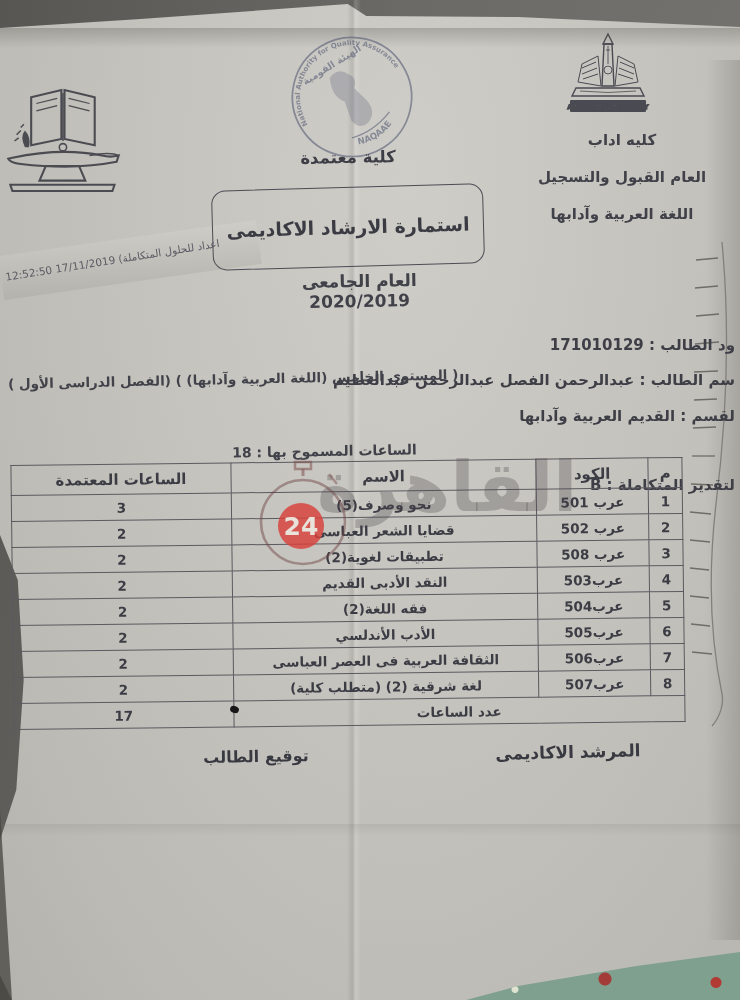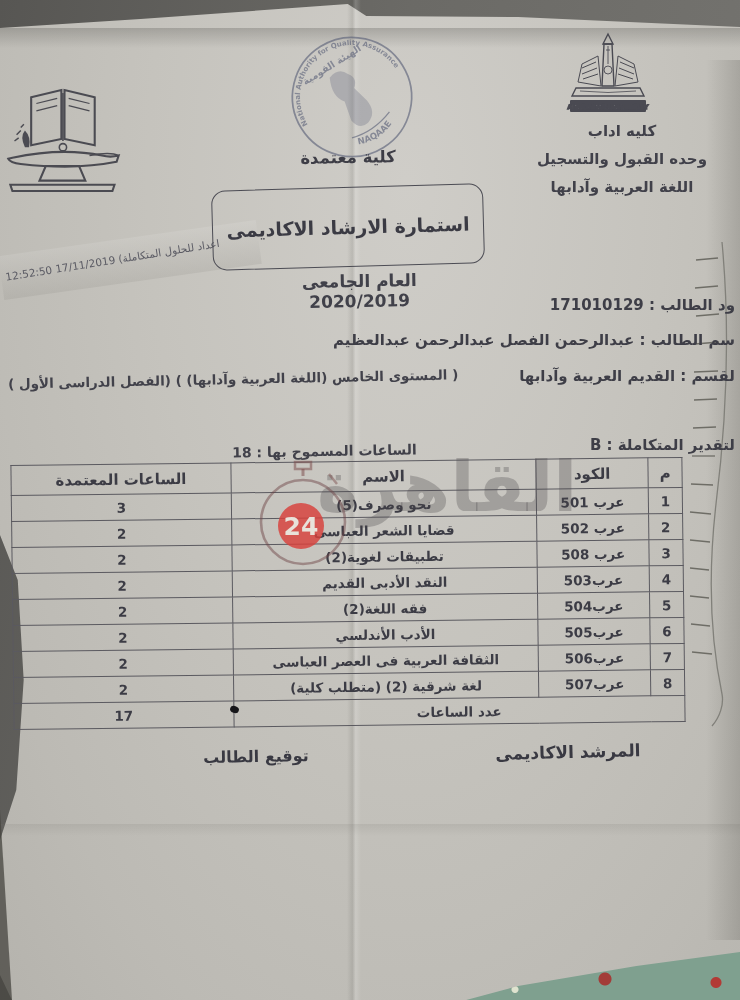--- a/index.html
+++ b/index.html
@@ -35,28 +35,28 @@
   #crease-right{right:0;top:60px;width:34px;height:880px;
     background:linear-gradient(270deg,rgba(88,86,80,.25),transparent);}
   #corner-shadow{left:0;bottom:0;width:12px;height:190px;background:#45443f;opacity:.75;
     clip-path:polygon(0 0,100% 100%,0 100%);}
   
   .txt{position:absolute;z-index:3;color:#41414a;}
   .rtl{direction:rtl;unicode-bidi:embed;}
   #print-note{left:4px;top:252px;width:240px;transform:rotate(-9deg);
     font-size:10.5px;color:#5b5b64;letter-spacing:.2px;}
   #inst{right:18px;top:112px;width:200px;text-align:center;font-weight:700;}
-  #inst div{margin:10px 0;font-size:15px;}
+  #inst div{margin:19px 0;font-size:15px;}
   #title-box{left:212px;top:187px;width:270px;height:78px;z-index:3;position:absolute;
     border:1.6px solid #4c4c54;border-radius:14px;transform:rotate(-1.6deg);
     display:flex;align-items:center;justify-content:center;}
   #title-box span{font-size:19px;font-weight:700;color:#3b3b44;}
   #acad-year{left:252px;top:271px;width:215px;text-align:center;font-size:17px;font-weight:700;transform:rotate(-1deg);}
   #stamp-label{left:296px;top:148px;width:104px;text-align:center;font-size:16.5px;font-weight:700;transform:rotate(-1deg);color:#3d3d46;}
-  .stu-line{position:absolute;right:5px;z-index:3;font-size:15px;font-weight:700;color:#3e3e47;white-space:nowrap;}
+  .stu-line{position:absolute;right:5px;z-index:3;font-size:15px;font-weight:700;color:#3e3e47;white-space:nowrap;margin-top:40px;}
   #level-line{left:8px;top:371px;font-size:13.5px;font-weight:700;transform:rotate(-1.2deg);color:#42424b;}
   #allowed{left:222px;top:443px;width:205px;text-align:center;font-size:14px;font-weight:700;transform:rotate(-1deg);}
   
   #course-table{position:absolute;z-index:3;left:12px;top:461px;width:672px;
     border-collapse:collapse;transform:rotate(-.7deg);direction:rtl;}
   #course-table td,#course-table th{border:1px solid #5b5a60;color:#3c3c45;
     font-weight:700;text-align:center;padding:1px 3px;}
   #course-table th{font-size:15px;height:27px;}
   #course-table td{font-size:13.5px;height:23px;}
   col.c-no{width:34px;}col.c-code{width:112px;}col.c-name{width:306px;}col.c-hrs{width:220px;}
@@ -146,21 +146,21 @@
       <line x1="4" y1="326" x2="23" y2="328"></line>
     <line x1="4" y1="354" x2="23" y2="356"></line>
       <line x1="5" y1="382" x2="24" y2="384"></line>
     <line x1="6" y1="410" x2="26" y2="412"></line>
   </svg>
 
   <div id="print-note" class="txt">12:52:50 17/11/2019 (اعداد للحلول المتكاملة</div>
 
   <div id="inst" class="txt rtl">
     <div>كليه اداب</div>
-    <div>وحده القبول والتسجيل</div>
+    <div>العام القبول والتسجيل</div>
     <div>اللغة العربية وآدابها</div>
   </div>
 
   <div id="stamp-label" class="txt rtl">كلية معتمدة</div>
 
   <div id="title-box">
     <span class="rtl">استمارة الارشاد الاكاديمى</span>
   </div>
 
   <div id="acad-year" class="txt rtl">العام الجامعى 2020/2019</div>

